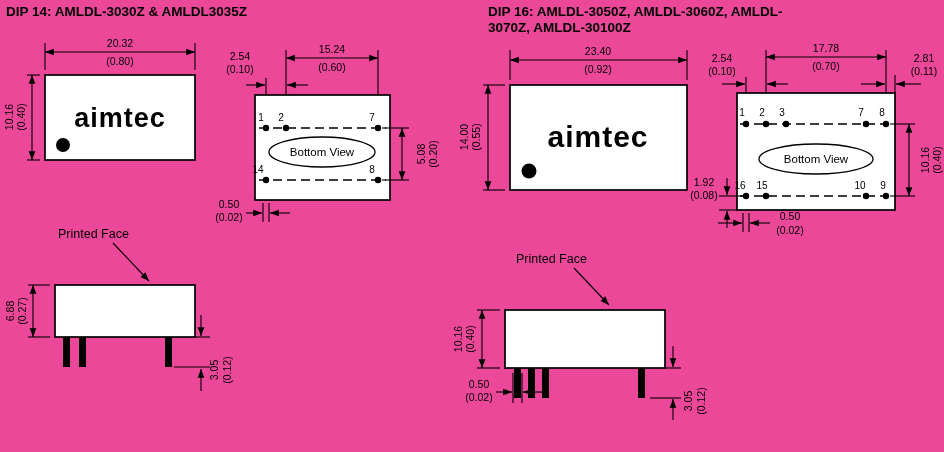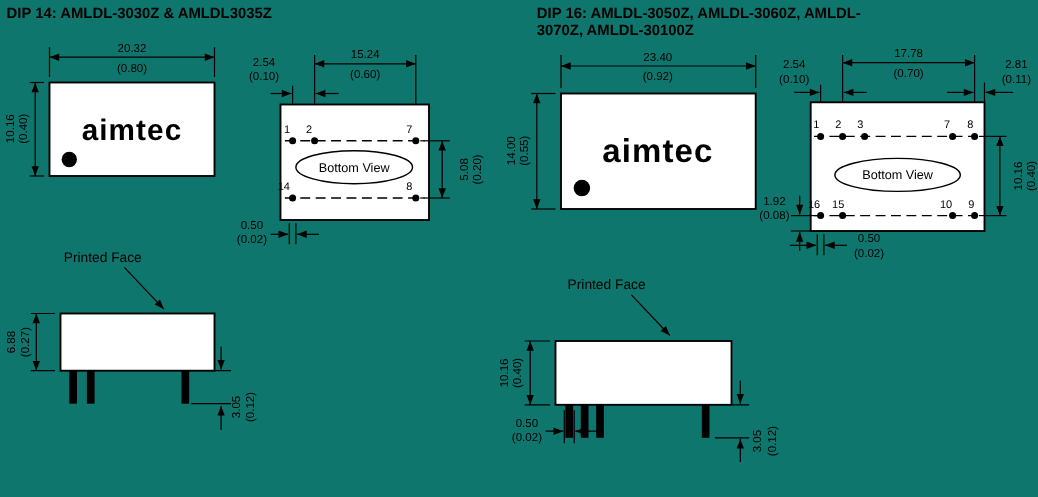--- a/index.html
+++ b/index.html
@@ -1,16 +1,16 @@
 <!DOCTYPE html>
 <html><head>
 <meta charset="utf-8">
 <style>
   html,body{margin:0;padding:0;background:#ffffff;}
-  .page{position:relative;width:944px;height:452px;background:#0f766e;overflow:hidden;}
+  .page{position:relative;width:944px;height:452px;background:#ec4899;overflow:hidden;}
   svg{display:block;}
   svg text{fill:#000;}
   .title{font:bold 13.5px "Liberation Sans",sans-serif;}
   .dim{font:10.5px "Liberation Sans",sans-serif;}
   .pin{font:10px "Liberation Sans",sans-serif;}
   .logo14{font:bold 27px "Liberation Sans",sans-serif;letter-spacing:1px;}
   .logo16{font:bold 30px "Liberation Sans",sans-serif;letter-spacing:1px;}
   .bvl{font:11.5px "Liberation Sans",sans-serif;}
   .pfl{font:12.5px "Liberation Sans",sans-serif;}
   .outline{fill:#fff;stroke:#000;stroke-width:1.7;}

